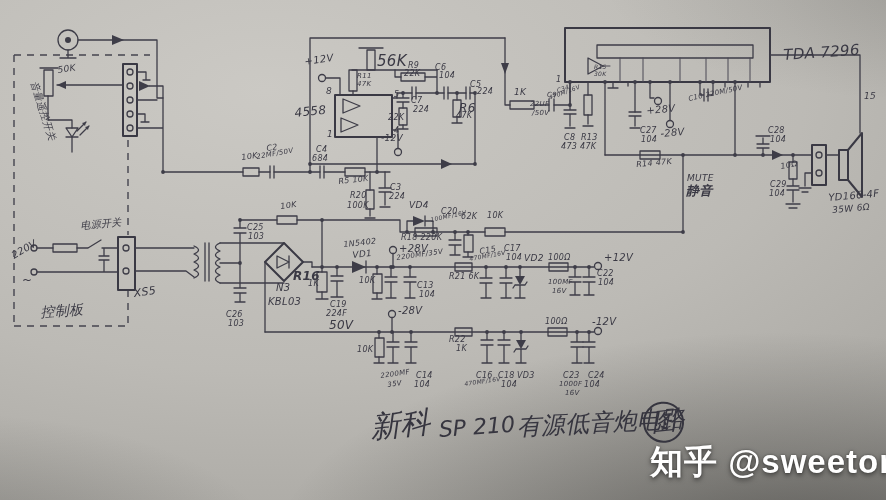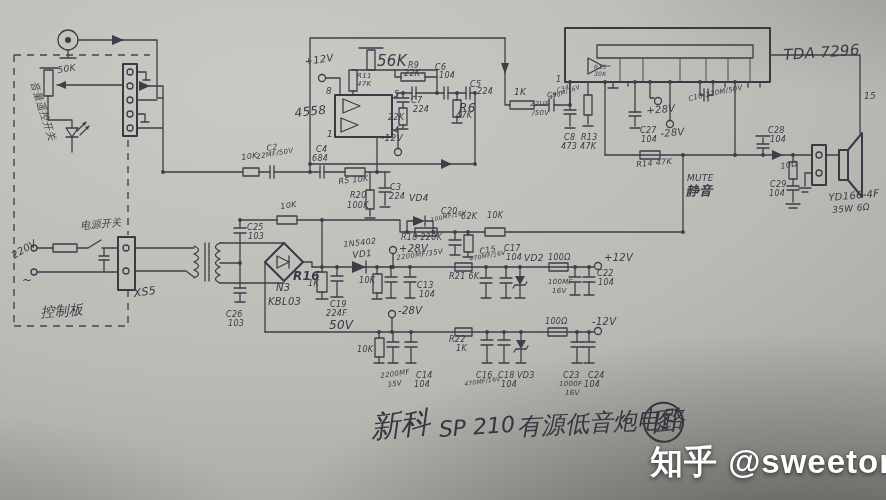--- a/index.html
+++ b/index.html
@@ -346,21 +346,21 @@
       <span class="lbl" style="left: 636px; top: 161px; font-size: 8px; transform: rotate(-5deg);">R14 47K</span>
       <span class="lbl" style="left: 768px; top: 127px; font-size: 8px;">C28</span>
       <span class="lbl" style="left: 770px; top: 136px; font-size: 8px;">104</span>
       <span class="lbl" style="left: 687px; top: 174px; font-size: 9px;">MUTE</span>
       <span class="lbl" style="left: 686px; top: 184px; font-size: 13px; font-weight: bold;">静音</span>
       <span class="lbl" style="left: 780px; top: 163px; font-size: 8px; transform: rotate(-10deg);">10Ω</span>
       <span class="lbl" style="left: 770px; top: 181px; font-size: 8px;">C29</span>
       <span class="lbl" style="left: 769px; top: 190px; font-size: 8px;">104</span>
       <span class="lbl" style="left: 828px; top: 193px; font-size: 10px; transform: rotate(-5deg);">YD166-4F</span>
       <span class="lbl" style="left: 832px; top: 206px; font-size: 9px; transform: rotate(-5deg);">35W 6Ω</span>
-      <span class="lbl" style="left: 409px; top: 194px; font-size: 9px;">VD4</span>
+      <span class="lbl" style="left: 409px; top: 201px; font-size: 9px;">VD4</span>
       <span class="lbl" style="left: 401px; top: 234px; font-size: 8px;">R18 220K</span>
       <span class="lbl" style="left: 441px; top: 208px; font-size: 8px;">C20</span>
       <span class="lbl" style="left: 430px; top: 217px; font-size: 6px; transform: rotate(-12deg);">100MF/16V</span>
       <span class="lbl" style="left: 461px; top: 213px; font-size: 8px;">62K</span>
       <span class="lbl" style="left: 487px; top: 212px; font-size: 8px;">10K</span>
       <span class="lbl" style="left: 343px; top: 241px; font-size: 8px; transform: rotate(-6deg);">1N5402</span>
       <span class="lbl" style="left: 352px; top: 251px; font-size: 9px; transform: rotate(-6deg);">VD1</span>
       <span class="lbl" style="left: 399px; top: 244px; font-size: 10px;">+28V</span>
       <span class="lbl" style="left: 396px; top: 255px; font-size: 7px; transform: rotate(-8deg);">2200MF/35V</span>
       <span class="lbl" style="left: 293px; top: 270px; font-size: 12px; font-weight: bold;">R16</span>

